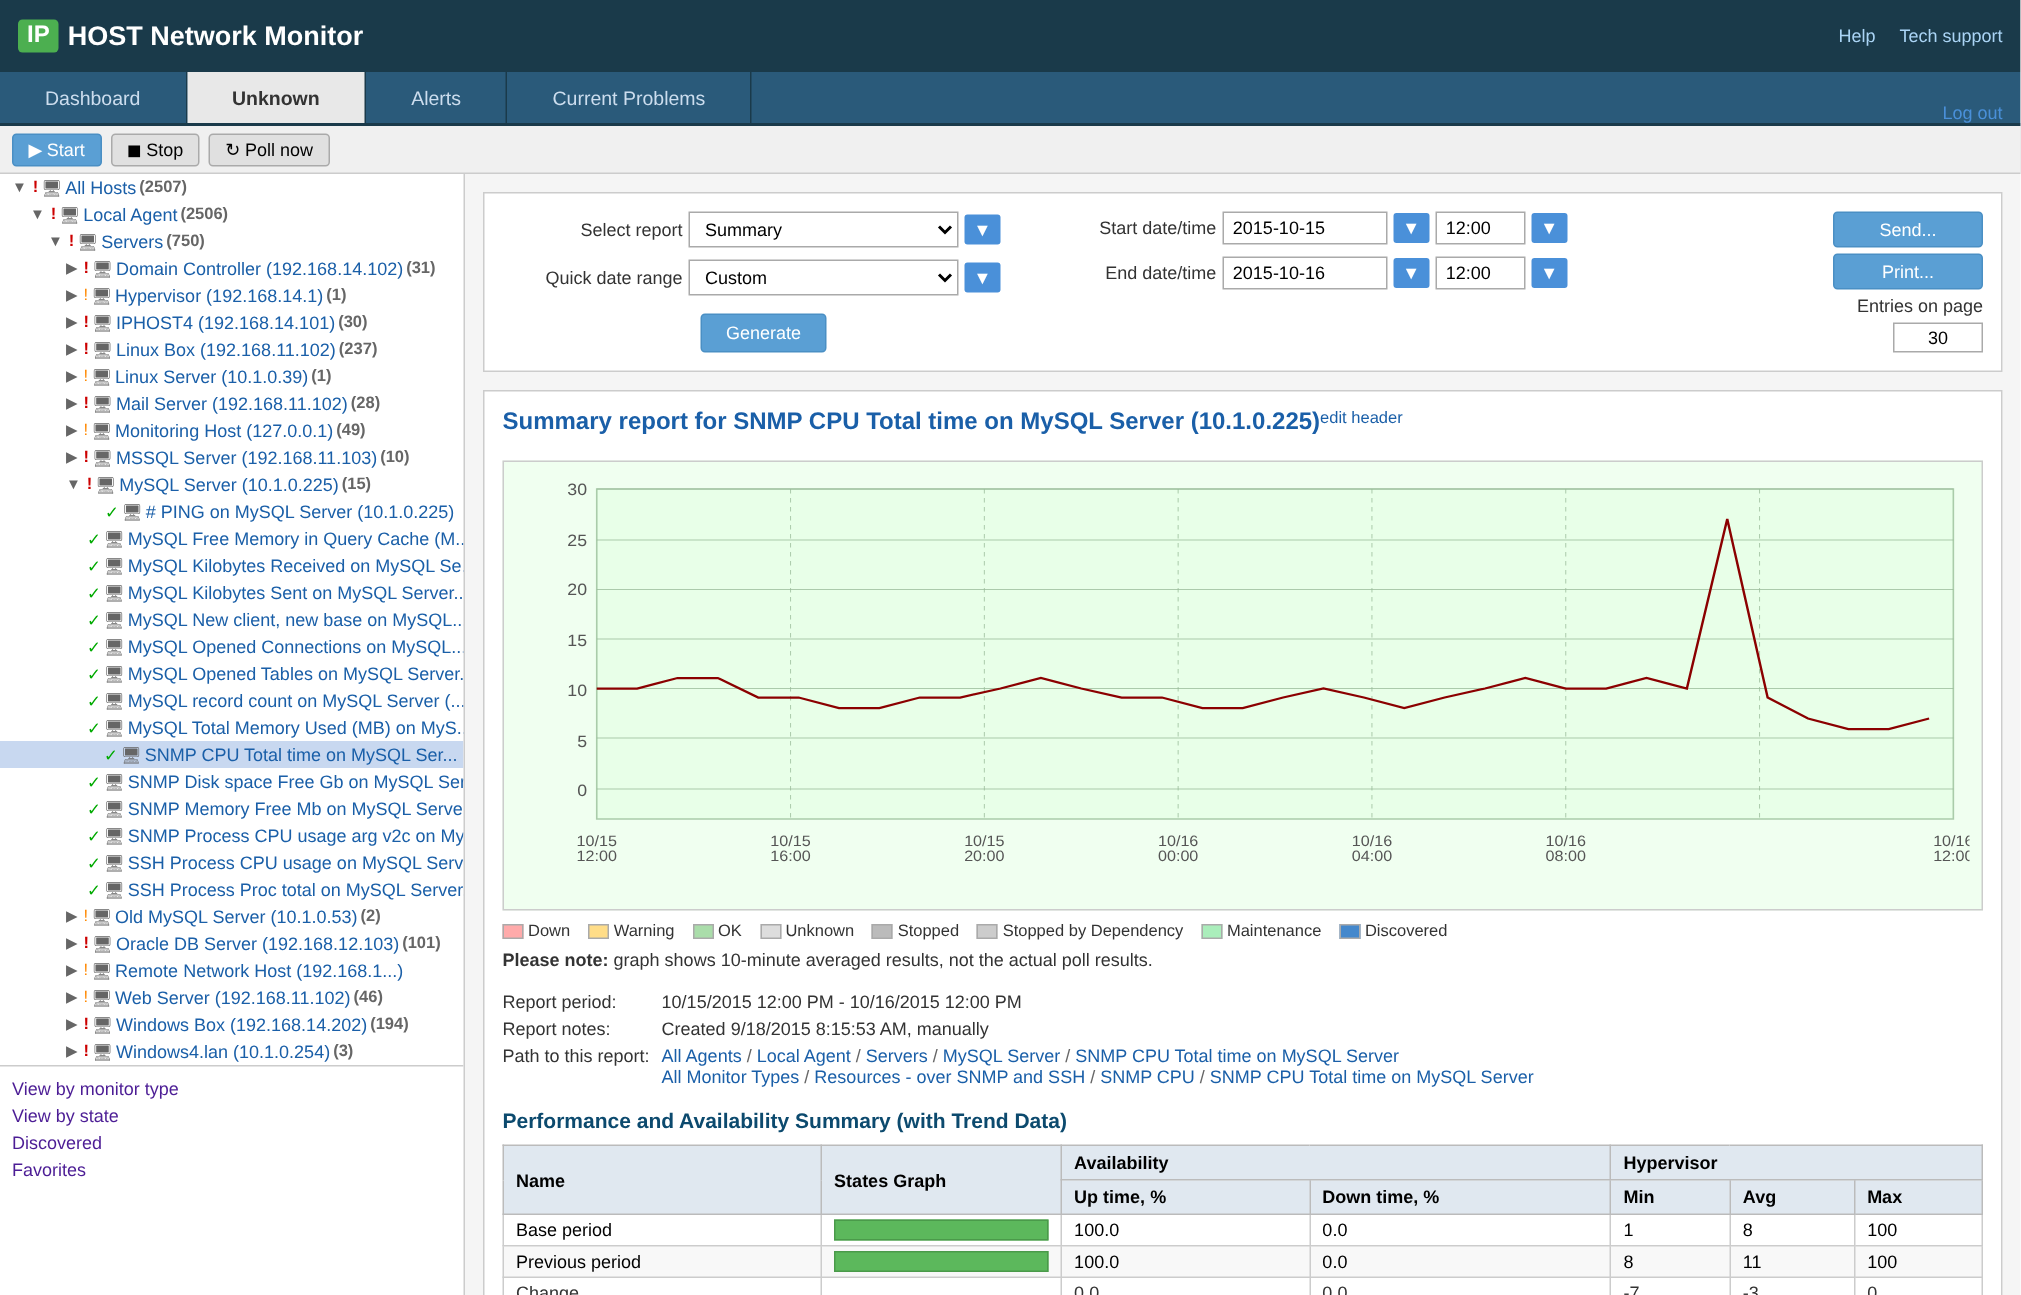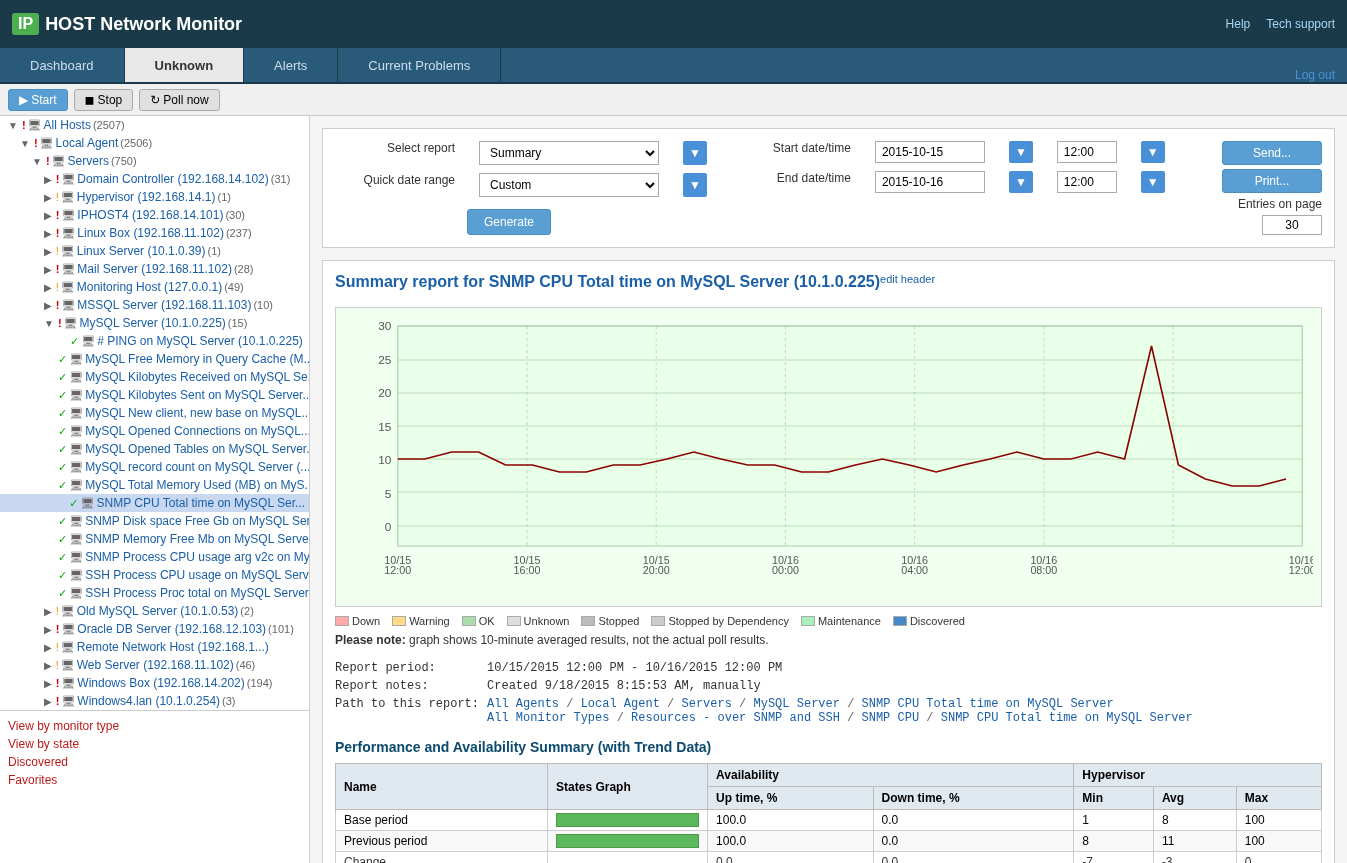--- a/index.html
+++ b/index.html
@@ -107,27 +107,27 @@
       white-space: nowrap;
       overflow: hidden;
     }
     .tree-item.selected { background: #c8d8f0; }
     .expand-icon { color: #666; margin-right: 2px; font-size: 10px; cursor: pointer; }
     .status-red { color: #cc0000; font-weight: bold; font-size: 11px; margin: 0 2px; }
     .status-green { color: #00aa00; font-size: 11px; margin: 0 2px; }
     .status-orange { color: #ff8800; font-size: 11px; margin: 0 2px; }
     .host-icon { font-size: 11px; color: #666; margin-right: 2px; }
     .tree-link { color: #1a5fa8; text-decoration: none; cursor: pointer; }
-    .count { color: #666; font-size: 11px; margin-left: 2px; }
+    .count { color: #666; font-size: 11px; margin-left: 2px; font-weight: bold; }
     .sidebar-bottom-links {
       padding: 6px 8px;
       border-top: 1px solid #ccc;
     }
     .sidebar-bottom-link {
-      color: #b91c1c;
+      color: #4c1d95;
       cursor: pointer;
       display: block;
       padding: 2px 0;
       font-size: 12px;
       text-decoration: none;
     }
 
     
     #content {
       flex: 1;
@@ -138,21 +138,22 @@
 
     
     #report-controls {
       background: white;
       border: 1px solid #ccc;
       padding: 12px;
       margin-bottom: 12px;
     }
     .control-row {
       display: flex;
-      gap: 24px;
+      align-items: center;
+      gap: 4px;
       margin-bottom: 8px;
     }
     .control-label {
       width: 120px;
       text-align: right;
       font-size: 12px;
       color: #333;
     }
     .control-select {
       width: 180px;
@@ -255,21 +256,21 @@
       margin-bottom: 6px;
     }
     .legend-item { display: flex; align-items: center; gap: 3px; }
     .legend-color { width: 14px; height: 10px; border: 1px solid #aaa; }
 
     .note-text { font-size: 12px; color: #333; margin-bottom: 12px; }
     .note-bold { font-weight: bold; }
 
     
     #report-details { margin-bottom: 12px; font-size: 12px; color: #333; }
-    #report-details table { border-collapse: collapse; font-family: Liberation Mono, monospace; }
+    #report-details table { border-collapse: collapse; }
     #report-details td { padding: 2px 8px 2px 0; vertical-align: top; }
     .detail-label { color: #333; font-weight: normal; white-space: nowrap; }
     .detail-path a { color: #1a5fa8; text-decoration: none; cursor: pointer; }
     .detail-path .sep { color: #666; }
 
     
     #perf-title {
       color: #0c4a6e;
       font-size: 14px;
       font-weight: bold;

